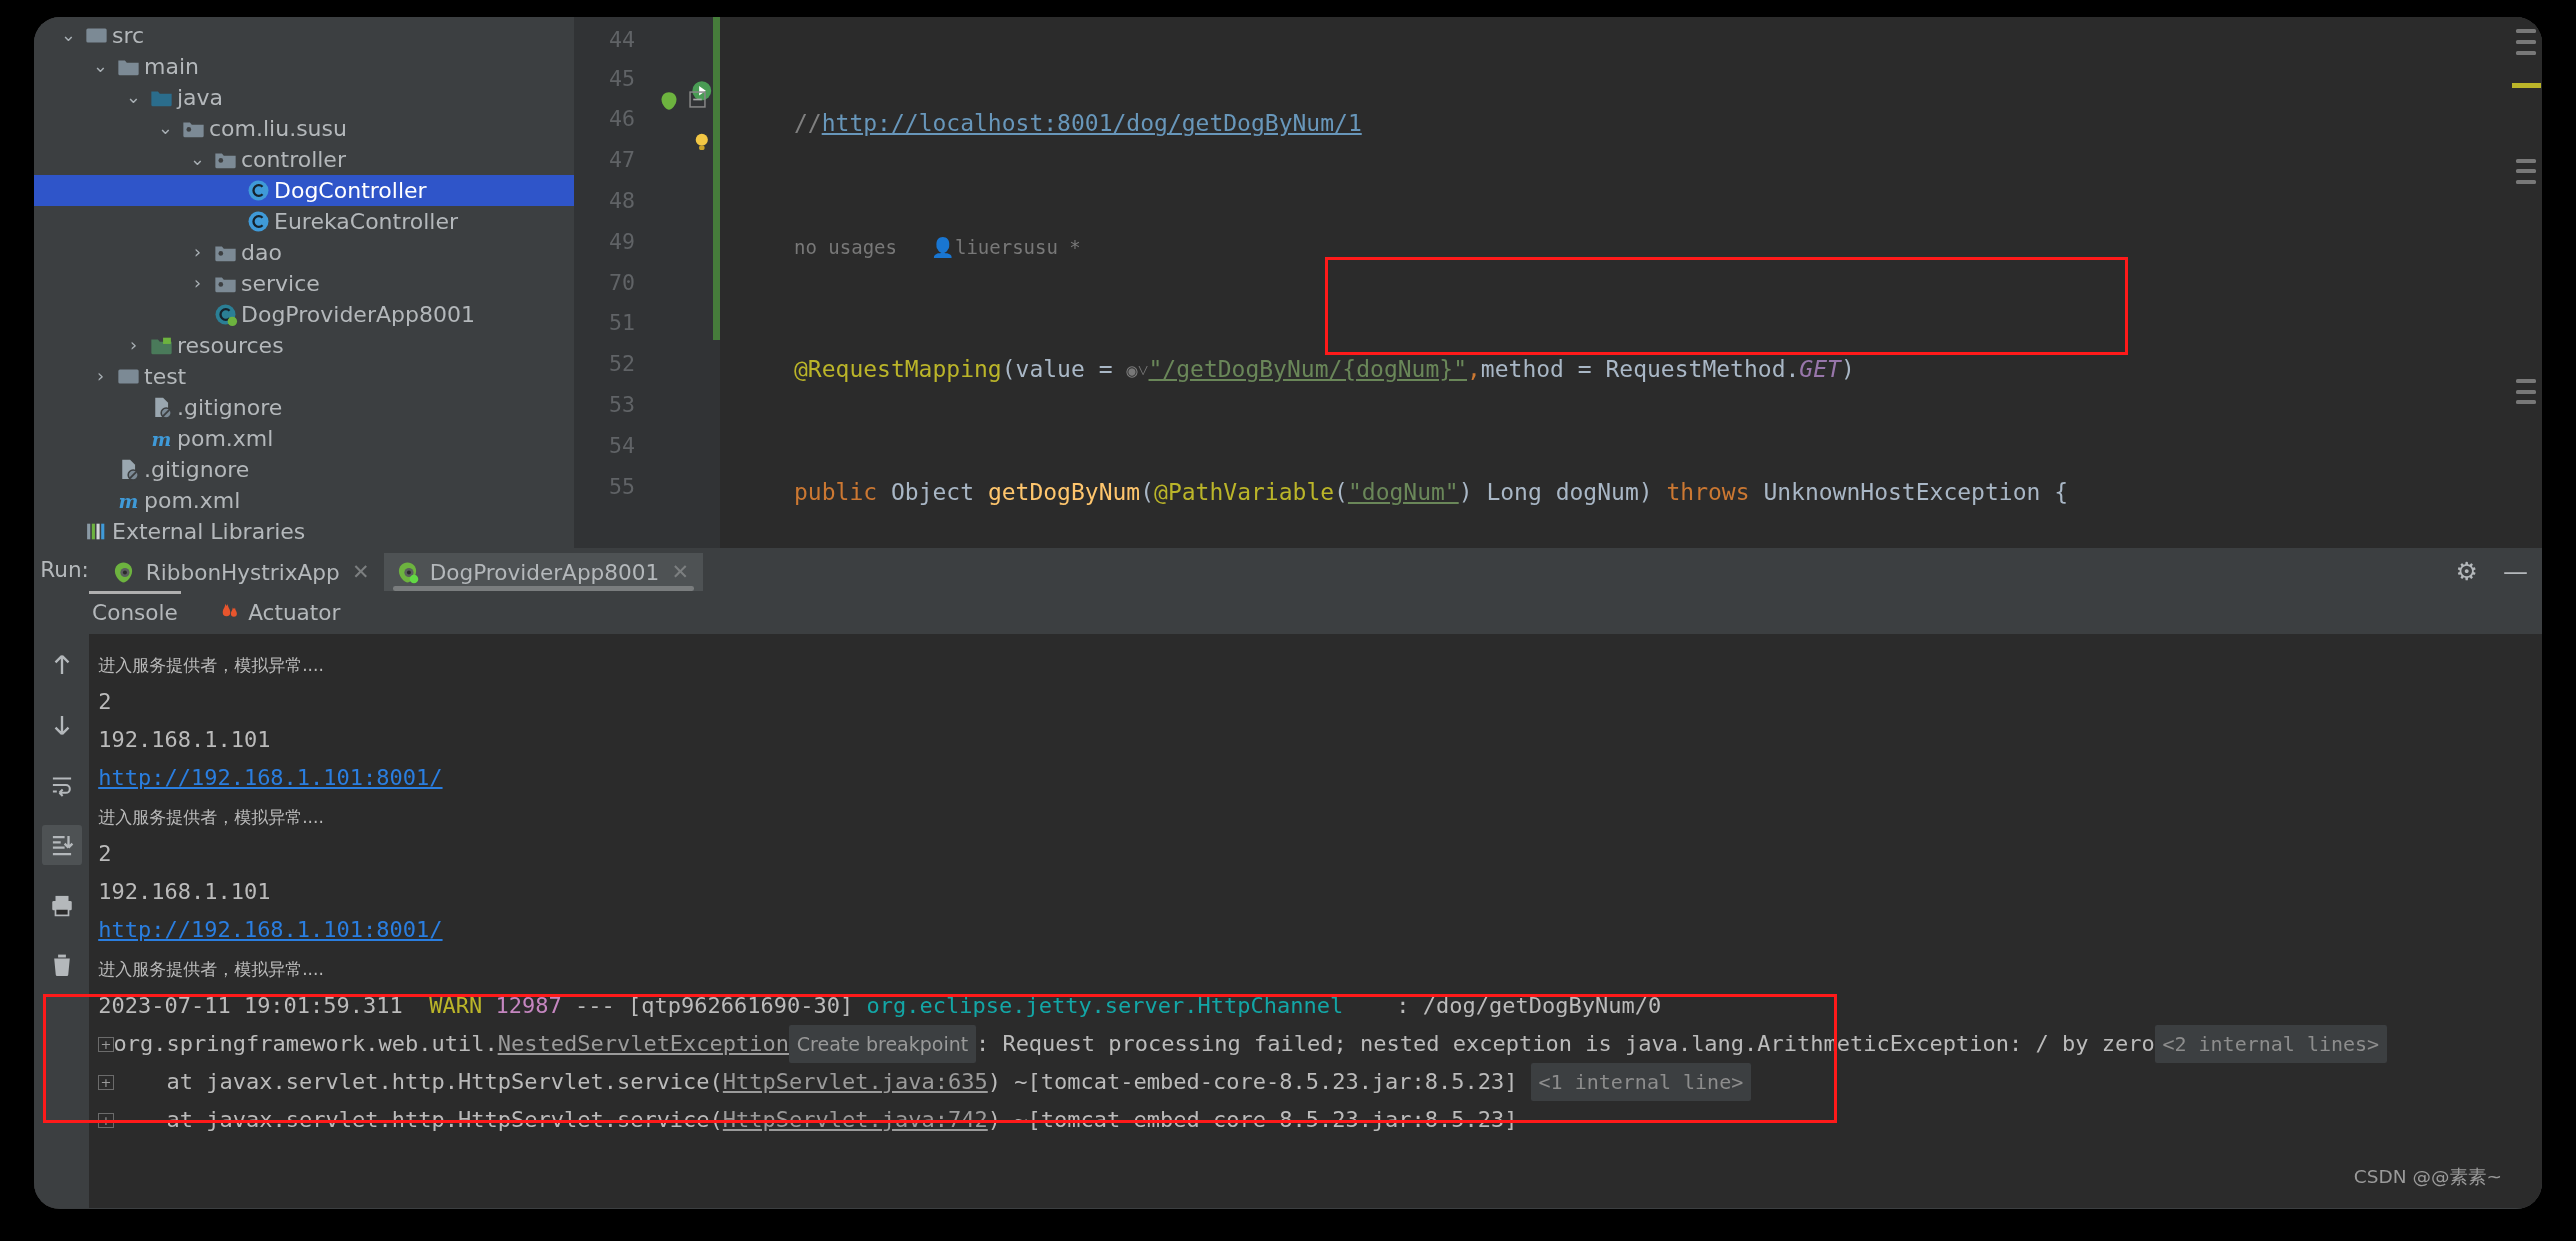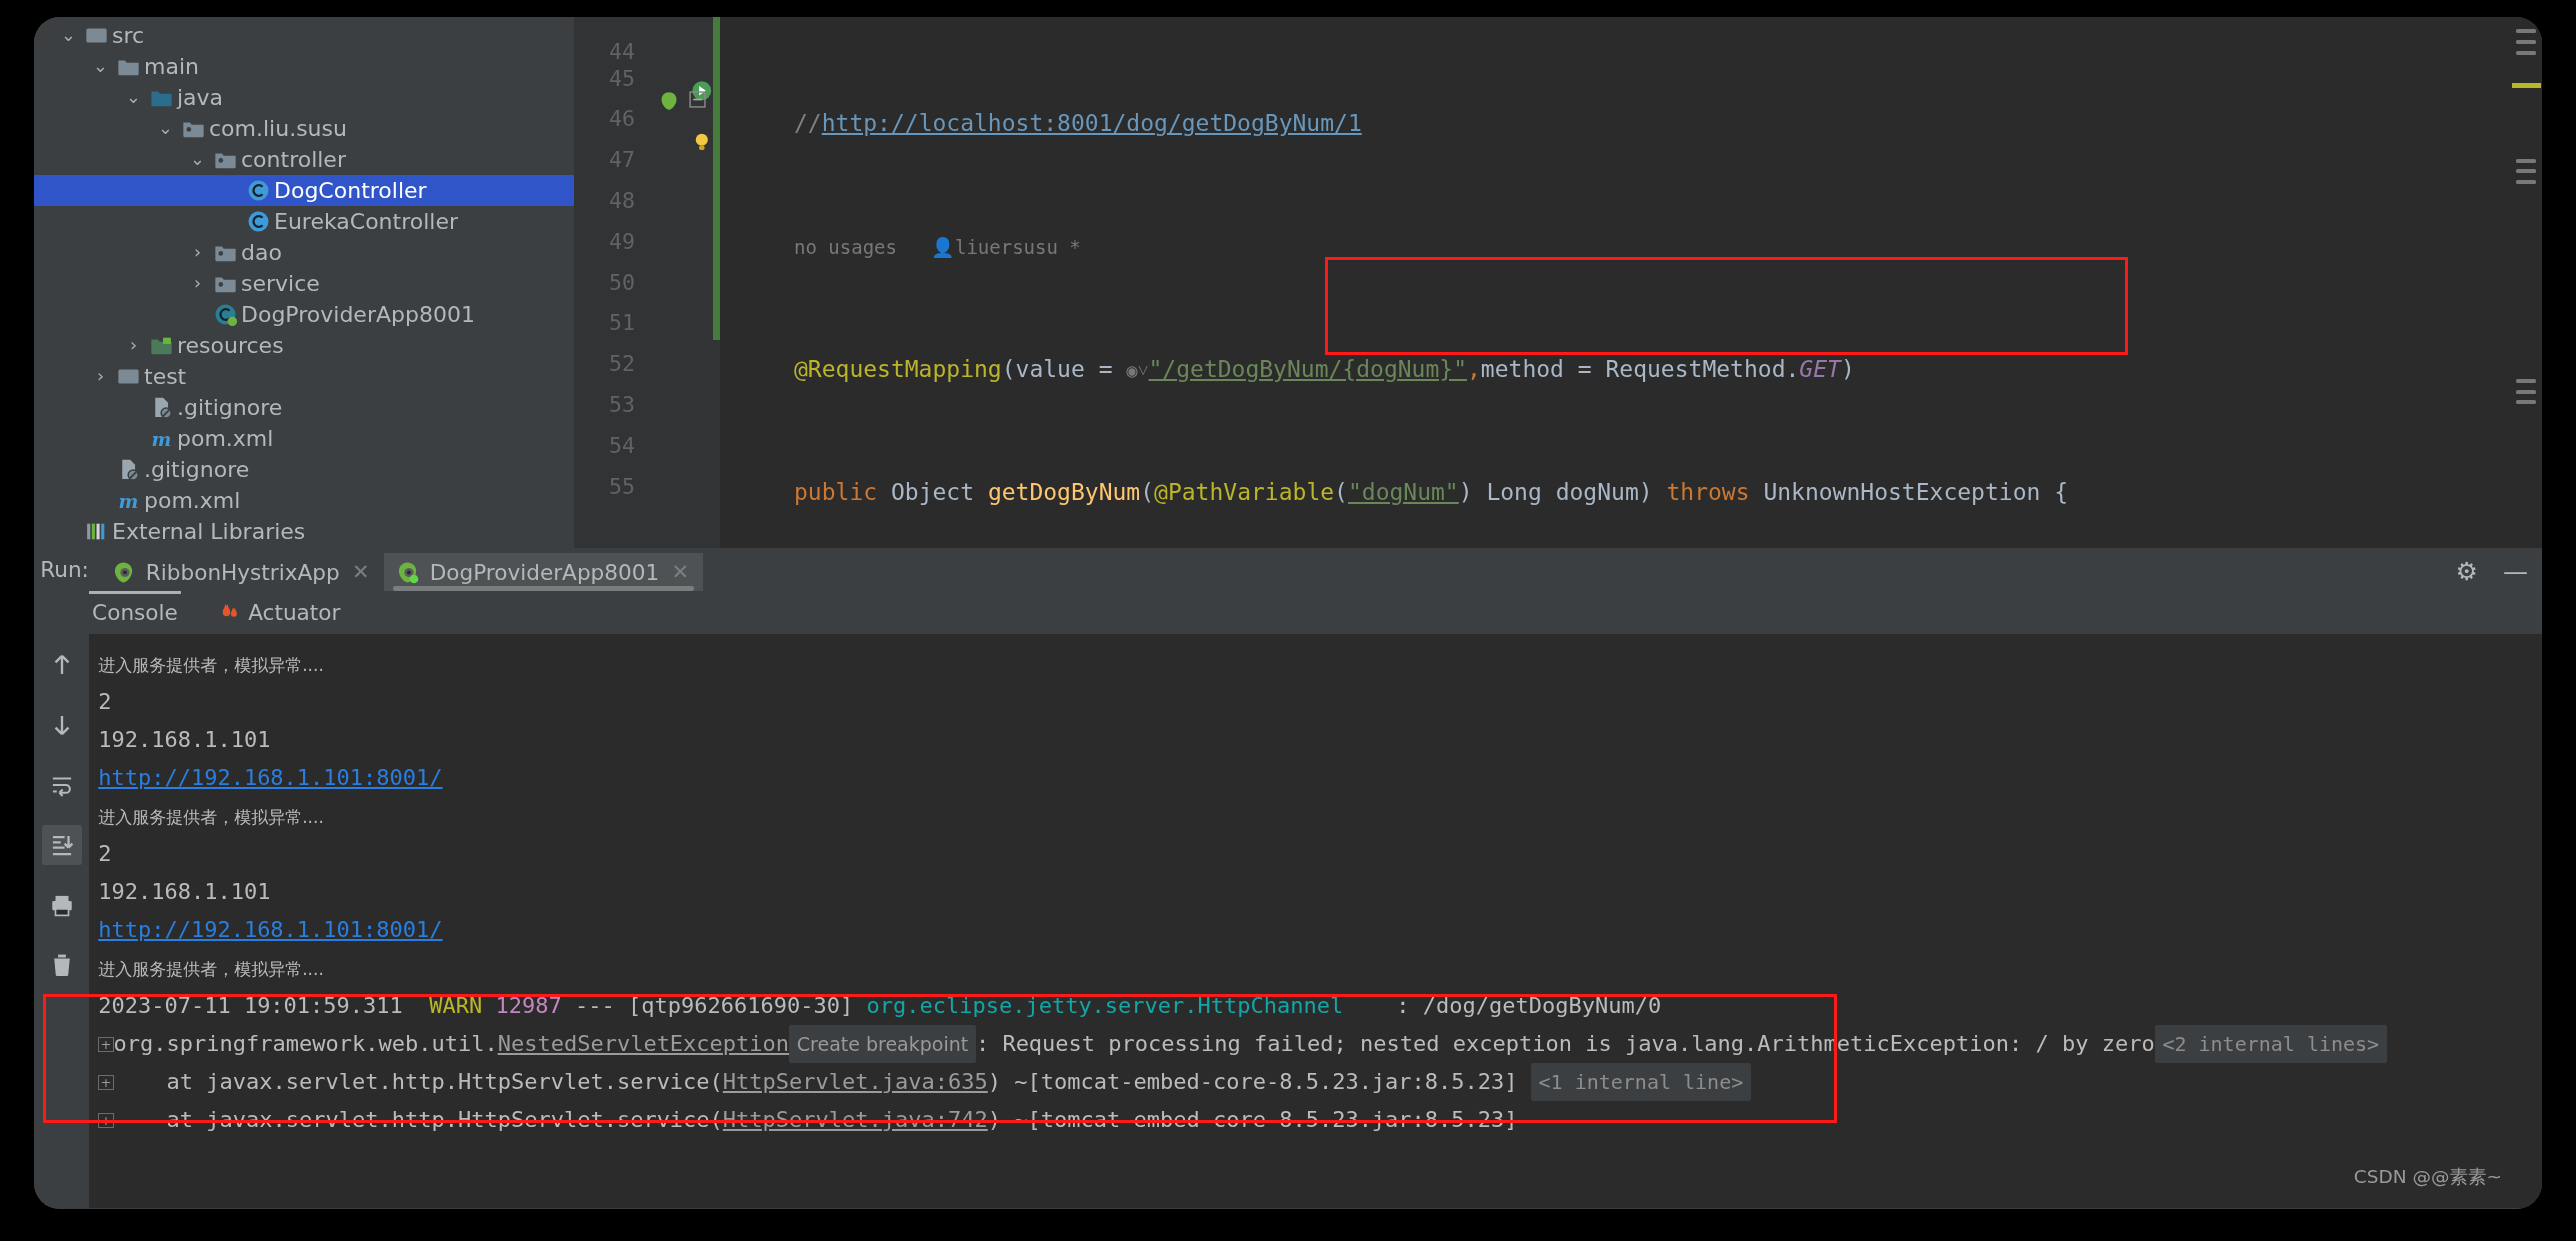--- a/index.html
+++ b/index.html
@@ -410,27 +410,27 @@
               <rect x="8" y="3" width="2" height="10" fill="#d0d4d6"></rect>
               <rect x="11" y="3" width="2" height="10" fill="#3f9ad8"></rect>
             </svg>
           </span>
           <span>External Libraries</span>
         </div>
       </div>
 
     <div class="editor">
       <div class="gutter" id="gutter">
-          <div class="gutter-num" style="top: 22px;">44</div>
+          <div class="gutter-num" style="top: 10px;">44</div>
           <div class="gutter-num" style="top: 49px;">45</div>
           <div class="gutter-num" style="top: 89px;">46</div>
           <div class="gutter-num" style="top: 130px;">47</div>
           <div class="gutter-num" style="top: 171px;">48</div>
           <div class="gutter-num" style="top: 212px;">49</div>
-          <div class="gutter-num" style="top: 253px;">50</div>
+          <div class="gutter-num" style="top: 253px;">70</div>
           <div class="gutter-num" style="top: 293px;">51</div>
           <div class="gutter-num" style="top: 334px;">52</div>
           <div class="gutter-num" style="top: 375px;">53</div>
           <div class="gutter-num" style="top: 416px;">54</div>
           <div class="gutter-num" style="top: 457px;">55</div>
         </div>
 
       <span class="gutter-marker" style="top:63px;">
         <svg class="ic" width="21.6" height="21.6" viewBox="0 0 16 16">
             <circle cx="8" cy="8" r="7" fill="#499c54"></circle>

